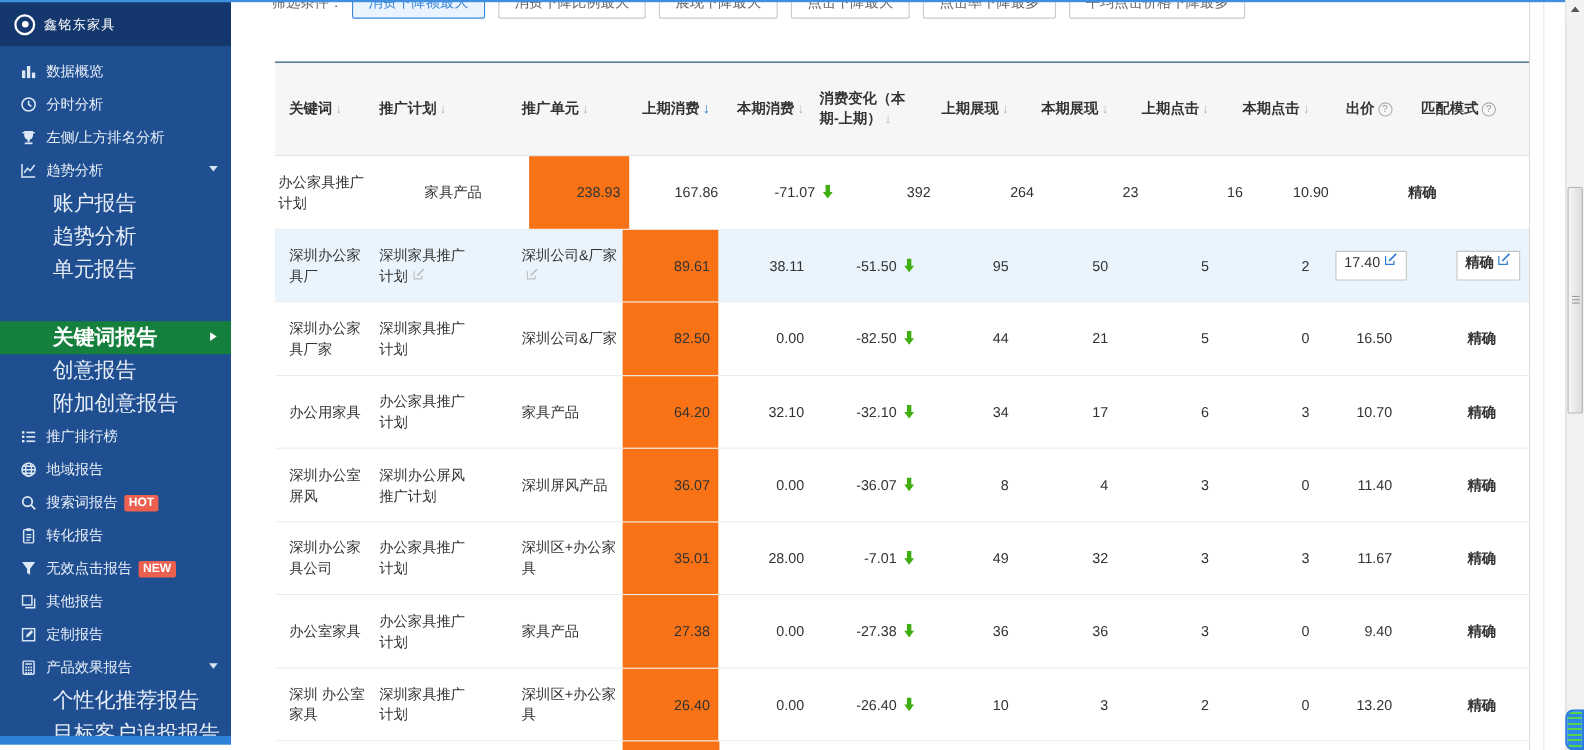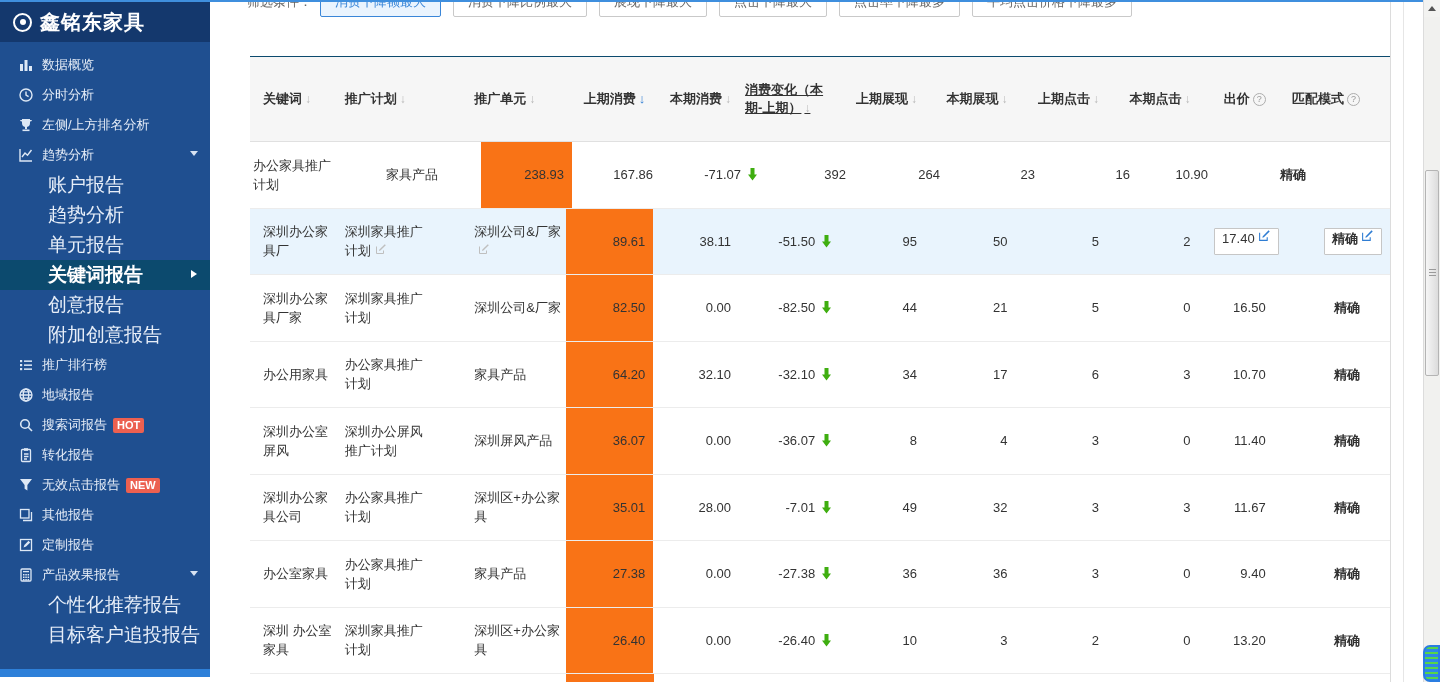--- a/index.html
+++ b/index.html
@@ -7,28 +7,28 @@
     font-family:"Liberation Sans","DejaVu Sans",sans-serif; font-size:13px; color:#333; }
 
   
   .topline { position:absolute; left:0; top:0; width:1440px; height:2px; background:#3f8fde; z-index:40; }
 
   
   .sidebar { position:absolute; left:0; top:2px; width:210px; height:673px; background:#1f4f90; z-index:30; }
   .logo-row { height:40px; background:#14386d; display:flex; align-items:center; padding-left:13px; }
   .logo-ic { width:19px; height:19px; border:2px solid #fff; border-radius:50%; position:relative; flex:0 0 auto; }
   .logo-ic::after { content:""; position:absolute; left:4.5px; top:4.5px; width:6px; height:6px; background:#fff; border-radius:50%; }
-  .logo-row .lbl { color:#fff; font-size:20px; font-weight:bold; margin-left:8px; letter-spacing:1px; }
+  .logo-row .lbl { color:#fff; font-size:12px; font-weight:normal; margin-left:8px; letter-spacing:1px; }
   nav { padding-top:8px; }
   .mi { position:relative; height:30px; display:flex; align-items:center; color:#e7eef8; cursor:pointer; }
   .mi .ico { width:16px; height:16px; margin-left:18px; margin-right:8px; display:inline-flex; color:#dde8f5; flex:0 0 auto; }
   .mi .lbl { font-size:13px; white-space:nowrap; }
   .mi.sub { padding-left:48px; }
   .mi.sub .lbl { font-size:19px; color:#e7eef8; }
-  .mi.active { background:#0c4a6e; }
+  .mi.active { background:#15803d;margin-top:32px; }
   .mi.active .lbl { font-weight:bold; color:#fff; }
   .caret { position:absolute; right:12px; top:11px; width:0; height:0;
     border-left:4px solid transparent; border-right:4px solid transparent; border-top:5px solid #d7e3f2; }
   .arrow-r { position:absolute; right:13px; top:10px; width:0; height:0;
     border-top:4.5px solid transparent; border-bottom:4.5px solid transparent; border-left:6px solid #fff; }
   .badge { margin-left:6px; background:#ec6050; color:#fff; font-size:11px; line-height:15px;
     padding:0 4px; border-radius:2px; font-weight:bold; }
   .sb-strip { position:absolute; left:0; bottom:-2px; width:210px; height:8px; background:#2e80d9; }
 
   
@@ -56,21 +56,21 @@
   .c-chg   { width:105px; }
   .c-pshow { width:88px; }
   .c-cshow { width:94px; }
   .c-pclick{ width:95px; }
   .c-cclick{ width:95px; }
   .c-bid   { width:78px; }
   .c-match { width:120px; justify-content:flex-end; text-align:right; padding-right:30px; }
 
   .td.c-pcost { background:#f97316; }
   .th.c-chg { padding-left:6px; padding-right:2px; justify-content:flex-start; }
-  .th .wrapspan { display:inline;text-decoration:underline; }
+  .th .wrapspan { display:inline; }
   .sort { color:#b8b8b8; font-size:12px; margin-left:3px; }
   .sort.on { color:#2f7dd3; font-weight:bold; font-size:13px; }
   .qmark { display:inline-flex; width:13px; height:13px; border:1px solid #adadad; border-radius:50%;
     color:#999; font-size:9px; font-weight:normal; align-items:center; justify-content:center; margin-left:3px; }
 
   .chg-arrow { margin-left:6px; display:inline-flex; }
   .match-val { font-weight:bold; }
 
   
   .gray-edit, .blue-edit { display:none; color:#bfbfbf; }

